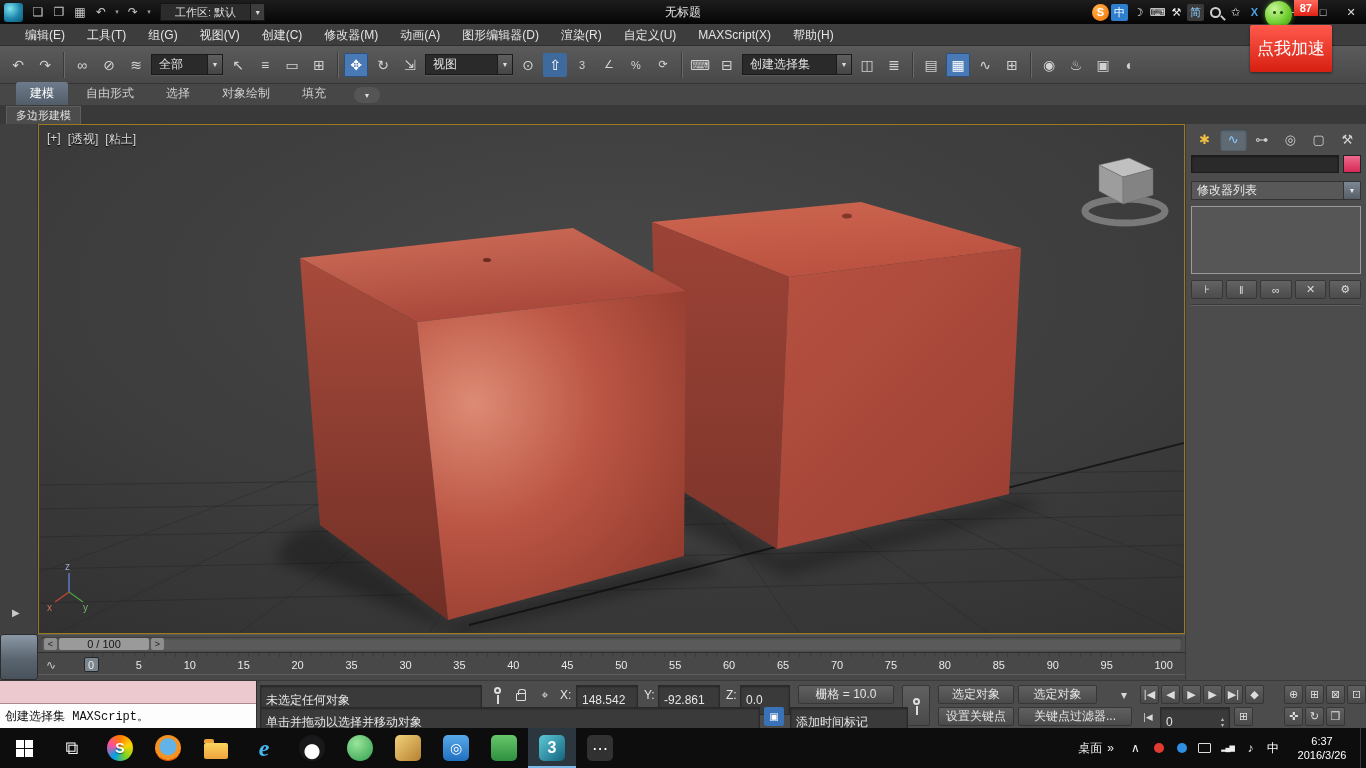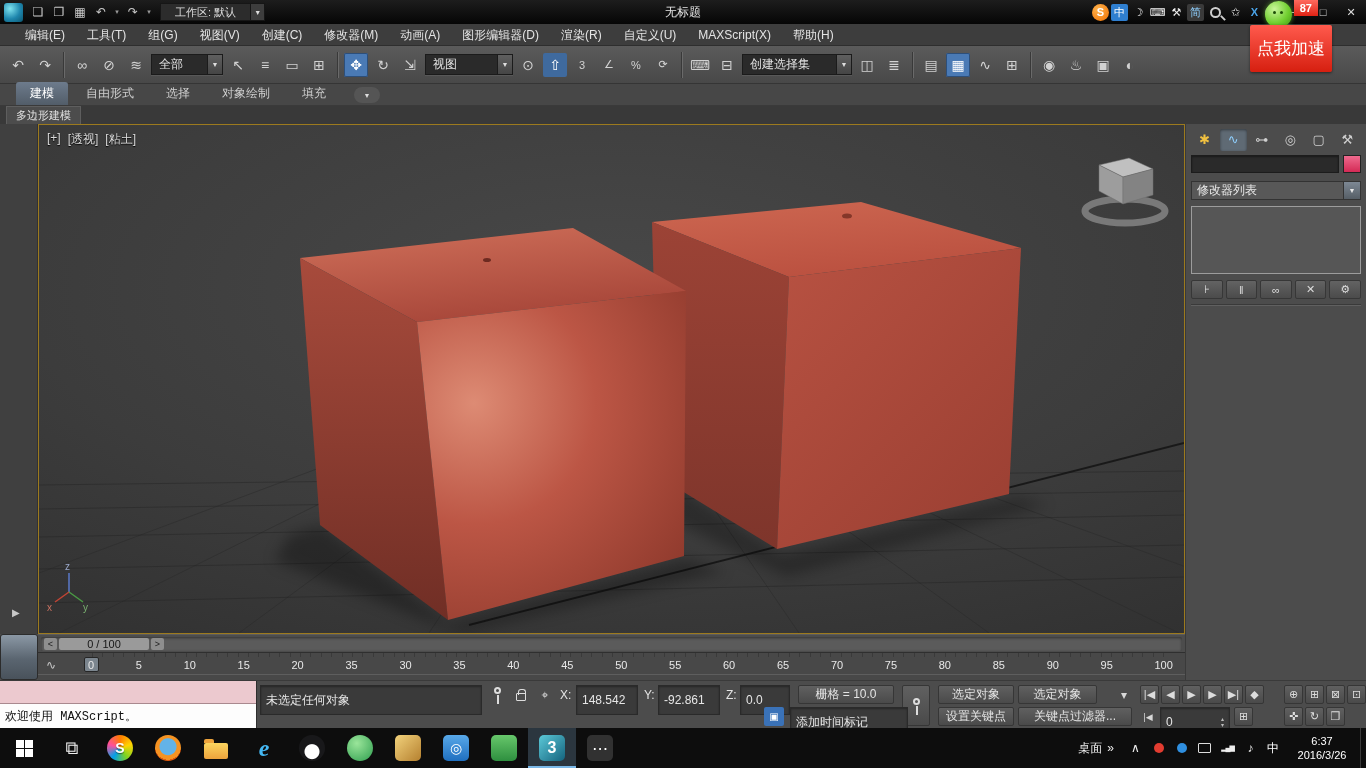--- a/index.html
+++ b/index.html
@@ -428,21 +428,21 @@
       <span>85</span>
       <span>90</span>
       <span>95</span>
       <span>100</span>
     </div>
   </div>
 
   <div class="statusbar">
     <div class="listener">
       <div class="pink"></div>
-      <div class="white">欢迎使用 MAXScript。</div>
+      <div class="white">创建选择集 MAXScript。</div>
     </div>
 
     <div class="sfield row1" style="left:260px;width:222px">未选定任何对象</div>
     <div class="sicon row1" style="left:487px">
         <span class="keyic"></span>
       </div>
     <div class="sicon row1" style="left:511px">
         <span class="lockic"></span>
       </div>
     <div class="sicon row1" style="left:535px">⌖</div>
@@ -467,20 +467,21 @@
       <span class="navb">▶|</span>
       <span class="navb">◆</span>
     </div>
     <div class="navgrid row1" style="left:1284px">
       <span class="navb">⊕</span>
       <span class="navb">⊞</span>
       <span class="navb">⊠</span>
       <span class="navb">⊡</span>
     </div>
 
+    <div class="sfield row2" style="left:260px;width:500px">单击并拖动以选择并移动对象</div>
     <div class="sicon row2 commic" style="left:764px">▣</div>
     <div class="sfield row2" style="left:790px;width:118px">添加时间标记</div>
     <div class="sbtn row2" style="left:938px;width:76px">设置关键点</div>
     <div class="sbtn row2" style="left:1018px;width:114px">关键点过滤器...</div>
     <div class="sicon row2" style="left:1138px;width:20px;font-size:9px">|◀</div>
     <div class="sfield row2" style="left:1160px;width:70px">
       <span>0</span>
       <span class="spincol">
         <span>▴</span>
         <span>▾</span>

